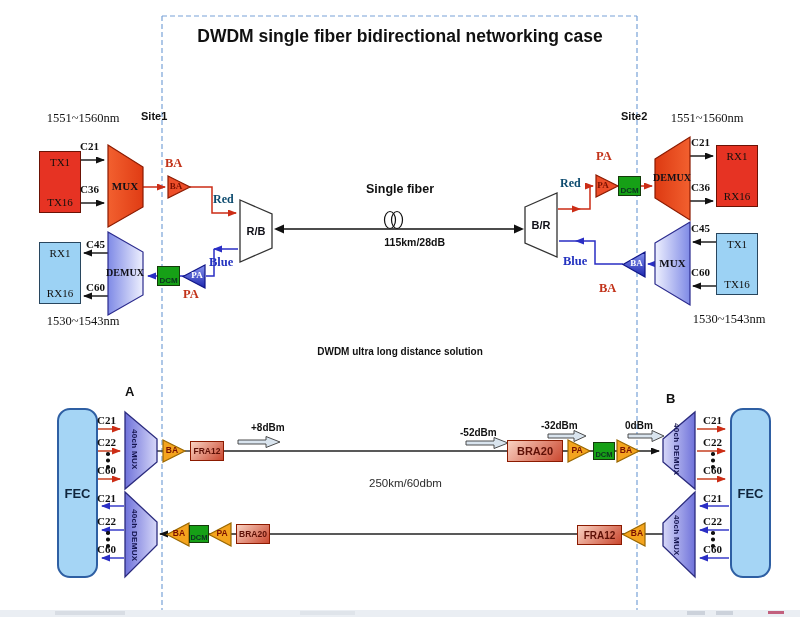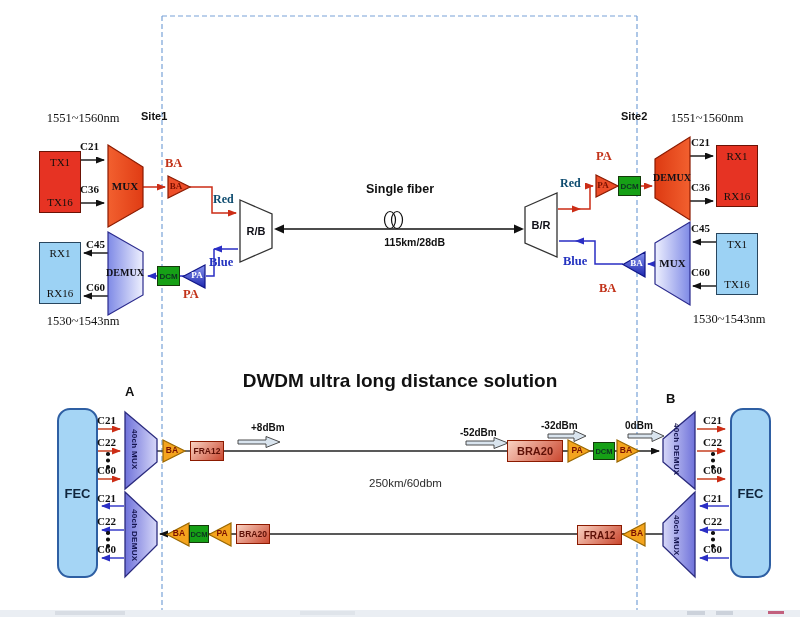--- a/index.html
+++ b/index.html
@@ -6,40 +6,40 @@
   #stage{position:relative;width:800px;height:617px;background:#fff;overflow:hidden;
          font-family:"Liberation Sans","DejaVu Sans",sans-serif;}
   svg{position:absolute;left:0;top:0;}
   .t{position:absolute;white-space:nowrap;color:#111;}
   .serif{font-family:"Liberation Serif","DejaVu Serif",serif;}
   .sans{font-family:"Liberation Sans","DejaVu Sans",sans-serif;}
   .b{font-weight:bold;}
   .ctr{text-align:center;}
   .title-main{font-size:17.5px;}
   .title-sub{font-size:15px;letter-spacing:.5px;}
-  .title-mid{font-size:19px;margin-top:24px;}
+  .title-mid{font-size:10px;}
   .site{font-size:11px;}
   .wave{font-size:12.5px;}
   .chan{font-size:11px;font-weight:bold;}
   .rlbl{font-size:12.5px;font-weight:bold;color:#c2331a;}
   .redword{font-size:12px;font-weight:bold;color:#0c4a6e;}
   .bluword{font-size:12.5px;font-weight:bold;color:#2433c0;}
   .tritxt{font-size:9px;font-weight:bold;color:#7a1000;text-align:center;}
   .tritxt-w{font-size:9px;font-weight:bold;color:#fff;text-align:center;}
   .otritxt{font-size:8.5px;font-weight:bold;color:#7a1000;text-align:center;}
   .shapetxt{font-weight:bold;color:#101018;text-align:center;}
   .pwr{font-size:10px;font-weight:bold;}
   .span-lbl{font-size:11.5px;color:#2b2b2b;margin-left:41px;}
   .bx{position:absolute;box-sizing:border-box;display:flex;}
   .iobox{flex-direction:column;justify-content:space-between;align-items:center;padding:4px 0;
          font-family:"Liberation Serif","DejaVu Serif",serif;font-size:11px;color:#12100e;}
   .tx-red{background:#e63323;border:1px solid #6b1205;}
   .rx-blue{background:#9cd2f4;border:1px solid #28465e;}
   .dcm{background:#16a016;border:1px solid #143a0a;color:#0d3321;font-weight:bold;
-       align-items:center;justify-content:center;font-size:8px;}
+       align-items:flex-end;justify-content:center;font-size:8px;}
   .salmon{background:linear-gradient(135deg,#f9d2c2,#cb4830);border:1.5px solid #8b1a00;
           color:#5e1006;font-weight:bold;align-items:center;justify-content:center;}
   .fec{background:#a5d5f5;border:2px solid #2e5fa3;border-radius:13px;align-items:center;
        justify-content:center;font-weight:bold;font-size:13px;color:#10253c;}
   .vlab{position:absolute;writing-mode:vertical-rl;font:bold 8px "Liberation Sans","DejaVu Sans",sans-serif;
         color:#15154f;text-align:center;letter-spacing:.3px;display:flex;align-items:center;justify-content:center;}
   .dots{position:absolute;width:3.5px;height:3.5px;background:#111;border-radius:50%;
         box-shadow:0 6.5px 0 #111,0 13px 0 #111;}
   .band{position:absolute;}
 </style>
@@ -161,20 +161,21 @@
   <polygon points="645,523 645,546 623,534.5" fill="#f4a41e" stroke="#9a6700" stroke-width="1.2"></polygon>
   <polygon points="231,523 231,546 209,534.5" fill="#f4a41e" stroke="#9a6700" stroke-width="1.2"></polygon>
   <polygon points="189,523 189,546 167,534.5" fill="#f4a41e" stroke="#9a6700" stroke-width="1.2"></polygon>
 
   <polygon points="238,440 266,440 266,436.5 280,442 266,447.5 266,444 238,444" fill="#d9e4ee" stroke="#3a3a3a" stroke-width="0.9"></polygon>
   <polygon points="466,441 494,441 494,437.5 508,443 494,448.5 494,445 466,445" fill="#d9e4ee" stroke="#3a3a3a" stroke-width="0.9"></polygon>
   <polygon points="548,434 574,434 574,430.5 586,436 574,441.5 574,438 548,438" fill="#d9e4ee" stroke="#3a3a3a" stroke-width="0.9"></polygon>
   <polygon points="628,434 652,434 652,430.5 664,436 652,441.5 652,438 628,438" fill="#d9e4ee" stroke="#3a3a3a" stroke-width="0.9"></polygon>
 </svg>
 
+<div class="t sans b ctr title-main" style="left:165px;top:26px;width:470px;">DWDM single fiber bidirectional networking case</div>
 <div class="t sans b ctr title-mid" style="left:165px;top:346px;width:470px;">DWDM ultra long distance solution</div>
 
 <div class="t sans b site" style="left:141px;top:110px;">Site1</div>
 <div class="t sans b site" style="left:621px;top:110px;">Site2</div>
 <div class="t serif wave ctr" style="left:44px;top:111px;width:78px;">1551~1560nm</div>
 <div class="t serif wave ctr" style="left:668px;top:111px;width:78px;">1551~1560nm</div>
 <div class="t serif wave ctr" style="left:40px;top:314px;width:86px;">1530~1543nm</div>
 <div class="t serif wave ctr" style="left:686px;top:312px;width:86px;">1530~1543nm</div>
 
 <div class="bx iobox tx-red" style="left:39px;top:151px;width:42px;height:62px;">

